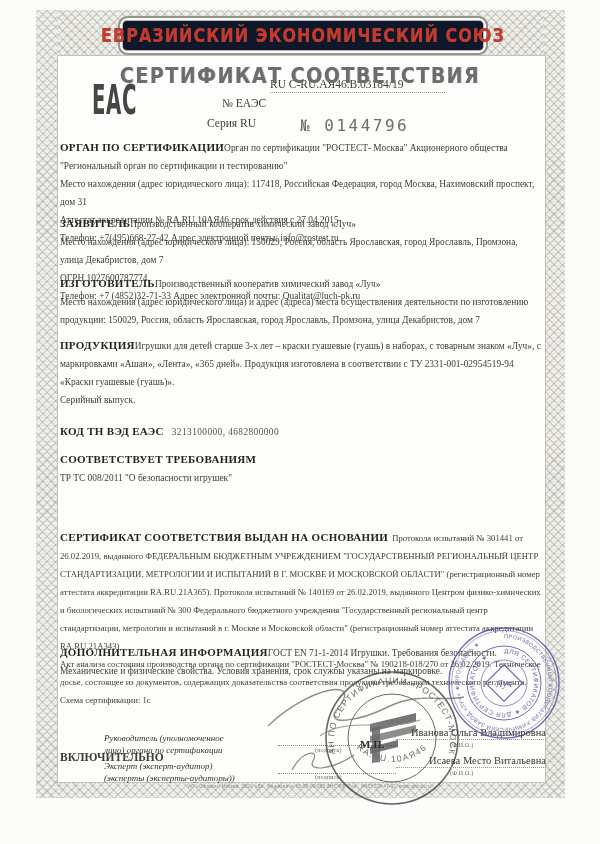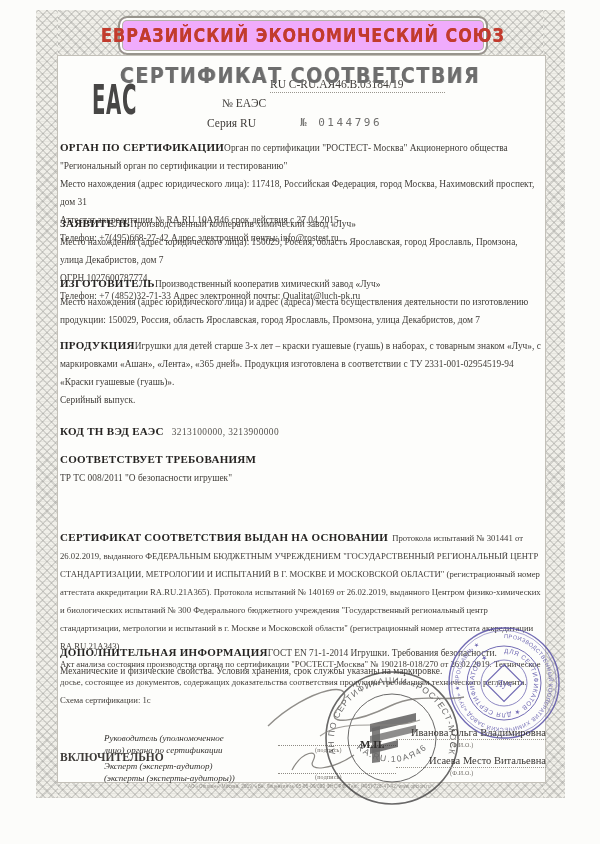--- a/index.html
+++ b/index.html
@@ -12,39 +12,39 @@
         repeating-linear-gradient(-45deg, rgba(125,125,122,.25) 0 1.5px, transparent 1.5px 6px),
         repeating-linear-gradient(0deg, rgba(140,140,135,.10) 0 1px, transparent 1px 4px);}
   .strip-top{left:36px;top:10px;width:529px;height:46px;}
   .strip-bottom{left:36px;top:780px;width:529px;height:18px;}
   .strip-left{left:36px;top:10px;width:22px;height:788px;}
   .strip-right{left:543px;top:10px;width:22px;height:788px;}
   .inner-frame{position:absolute;left:57px;top:55px;width:487px;height:726px;
                border:1px solid #c3c0b8;background:#fdfdfb;}
   
   .banner{position:absolute;left:118px;top:16px;width:366px;height:35px;z-index:5;
-          border:2px solid #97948c;border-radius:9px;background:#f0abfc;
+          border:2px solid #97948c;border-radius:9px;background:#0f172a;
           box-shadow:inset 0 0 0 2px #fdfdfb, inset 0 0 0 3px #b5b2aa;
           display:flex;align-items:center;justify-content:center;}
   .banner span{display:inline-block;color:#c23b2d;font-family:"DejaVu Sans",sans-serif;
           font-weight:bold;font-size:16px;letter-spacing:1px;transform:scaleY(1.18);
           text-shadow:0 0 .5px rgba(194,59,45,.9);white-space:nowrap;}
   .eac{position:absolute;left:92px;top:76px;font-family:"DejaVu Sans",sans-serif;
        font-weight:bold;font-size:34px;color:#474645;transform:scale(.58,1.18);
        transform-origin:left top;letter-spacing:1px;}
   .title{position:absolute;left:0;top:64px;width:600px;text-align:center;z-index:4;
        font-family:"DejaVu Sans",sans-serif;font-weight:bold;font-size:19px;color:#6d6d6d;
        letter-spacing:1.5px;transform:scaleY(1.08);
        text-shadow:.6px 0 0 rgba(109,109,109,.55);white-space:nowrap;}
   .numline-label{position:absolute;left:222px;top:97px;font-size:11.5px;color:#3f3c39;}
   .numline-value{position:absolute;left:270px;top:78px;width:175px;font-size:11.5px;color:#403d3a;
        border-bottom:1px dotted #9a968e;padding-bottom:2px;}
   .series-label{position:absolute;left:207px;top:117px;font-size:11.5px;color:#403d3a;}
   .series-number{position:absolute;left:300px;top:116px;font-family:"DejaVu Sans Mono",monospace;
-       font-size:11px;letter-spacing:2.5px;color:#6f6e6c;}
+       font-size:16px;letter-spacing:2.5px;color:#6f6e6c;}
   
   .sec{position:absolute;left:60px;width:483px;}
   .sec b{font-size:11px;letter-spacing:.3px;color:#262422;}
   .sec .txt{font-size:9.4px;line-height:1.32;color:#403d39;white-space:pre-line;}
   .sec-basis .txt{font-size:8.7px;line-height:1.26;}
   .sec-tnved .txt{margin-left:8px;color:#55524e;letter-spacing:.4px;}
   
   .validity{position:absolute;left:60px;top:689px;width:470px;font-size:11.5px;}
   .validity b{color:#262422;letter-spacing:.3px;}
   .date{display:inline-block;text-align:center;font-size:9.5px;color:#5a554e;
@@ -107,21 +107,21 @@
     <b>ИЗГОТОВИТЕЛЬ</b><span class="txt">Производственный кооператив химический завод «Луч»
 Место нахождения (адрес юридического лица) и адрес (адреса) места осуществления деятельности по изготовлению продукции: 150029, Россия, область Ярославская, город Ярославль, Промзона, улица Декабристов, дом 7</span>
   </div>
 
   <div class="sec" style="top:335px">
     <b>ПРОДУКЦИЯ</b><span class="txt">Игрушки для детей старше 3-х лет – краски гуашевые (гуашь) в наборах, с товарным знаком «Луч», с маркировками «Ашан», «Лента», «365 дней». Продукция изготовлена в соответствии с ТУ 2331-001-02954519-94 «Краски гуашевые (гуашь)».
 Серийный выпуск.</span>
   </div>
 
   <div class="sec sec-tnved" style="top:421px">
-    <b>КОД ТН ВЭД ЕАЭС</b><span class="txt">3213100000, 3213900000</span>
+    <b>КОД ТН ВЭД ЕАЭС</b><span class="txt">3213100000, 4682800000</span>
   </div>
 
   <div class="sec" style="top:449px">
     <b>СООТВЕТСТВУЕТ ТРЕБОВАНИЯМ</b><span class="txt">
 ТР ТС 008/2011 "О безопасности игрушек"</span>
   </div>
 
   <div class="sec sec-basis" style="top:527px">
     <b>СЕРТИФИКАТ СООТВЕТСТВИЯ ВЫДАН НА ОСНОВАНИИ</b> <span class="txt">Протокола испытаний № 301441 от 26.02.2019, выданного ФЕДЕРАЛЬНЫМ БЮДЖЕТНЫМ УЧРЕЖДЕНИЕМ "ГОСУДАРСТВЕННЫЙ РЕГИОНАЛЬНЫЙ ЦЕНТР СТАНДАРТИЗАЦИИ, МЕТРОЛОГИИ И ИСПЫТАНИЙ В Г. МОСКВЕ И МОСКОВСКОЙ ОБЛАСТИ" (регистрационный номер аттестата аккредитации RA.RU.21А365). Протокола испытаний № 140169 от 26.02.2019, выданного Центром физико-химических и биологических испытаний № 300 Федерального бюджетного учреждения "Государственный региональный центр стандартизации, метрологии и испытаний в г. Москве и Московской области" (регистрационный номер аттестата аккредитации RA.RU.21А343)
 Акт анализа состояния производства органа по сертификации "РОСТЕСТ-Москва" № 190218-018/270 от 26.02.2019. Техническое досье, состоящее из документов, содержащих доказательства соответствия продукции требованиям технического регламента.

